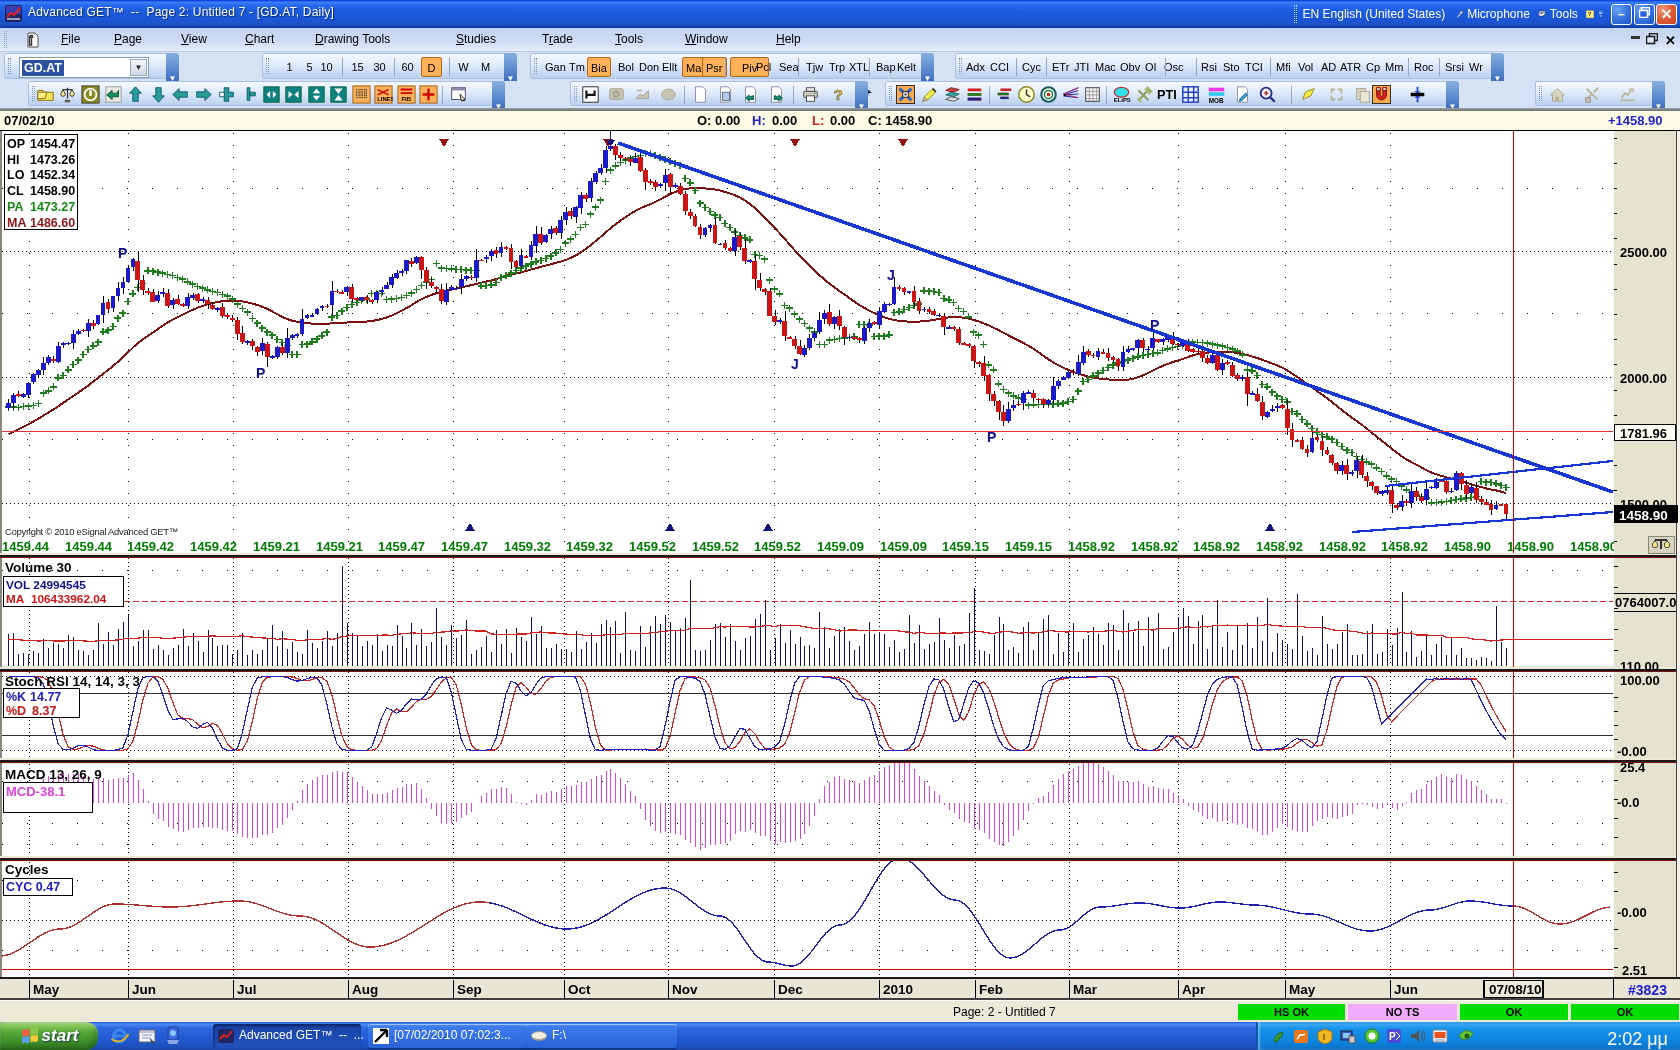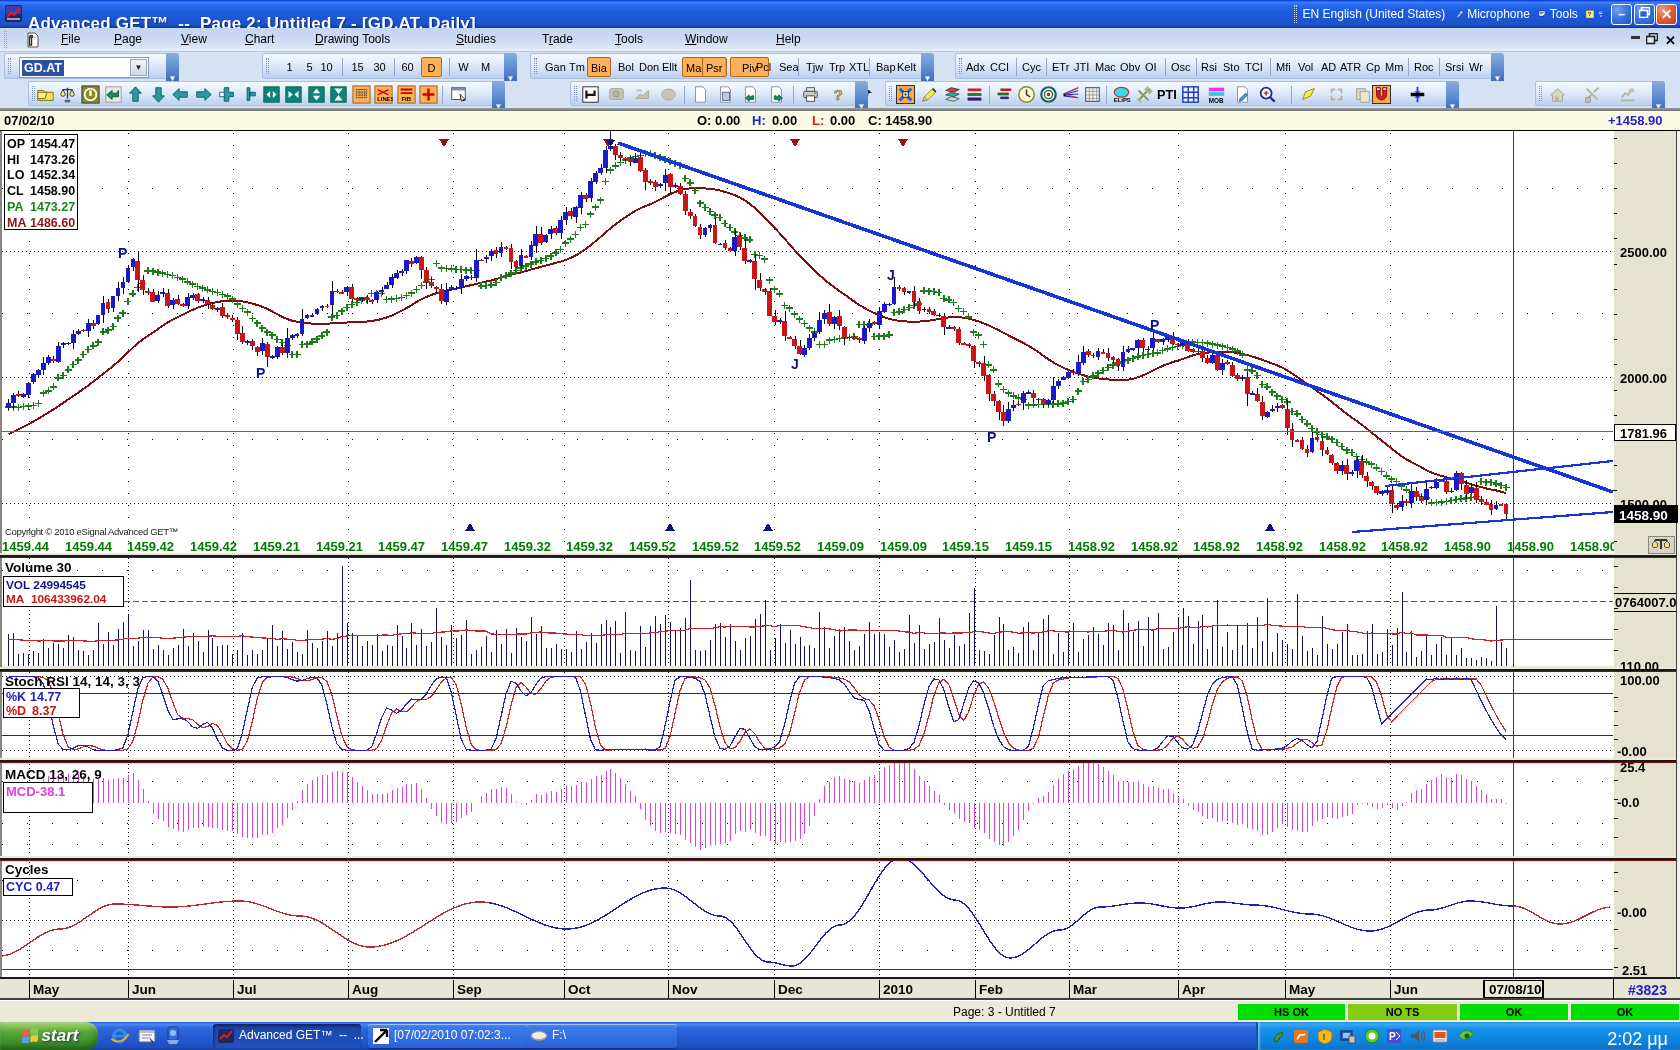--- a/index.html
+++ b/index.html
@@ -1,21 +1,21 @@
 <!DOCTYPE html>
 <html><head><meta charset="utf-8"><style>
 *{margin:0;padding:0;box-sizing:border-box}
 html,body{width:1680px;height:1050px;overflow:hidden;font-family:"Liberation Sans",sans-serif}
 body{position:relative;background:#d5e2f4}
 .abs{position:absolute}
 
 #titlebar{left:0;top:0;width:1680px;height:28px;
  background:linear-gradient(180deg,#0831d9 0%,#1d5be8 4%,#3a81f3 8%,#2a6af0 18%,#1d5cde 38%,#1a55d4 72%,#1e54c8 86%,#1442af 95%,#0f3896 100%);}
 #titlebar .ticon{left:5px;top:5px;width:17px;height:17px}
-#titlebar .ttext{left:28px;top:14px;color:#fff;font-weight:bold;font-size:17px;text-shadow:1px 1px 1px #0a2a7a;letter-spacing:.2px}
+#titlebar .ttext{left:28px;top:5px;color:#fff;font-weight:normal;font-size:12px;text-shadow:1px 1px 1px #0a2a7a;letter-spacing:.2px}
 .langbar{left:1292px;top:0;width:312px;height:28px;display:flex;align-items:center;color:#fff;font-size:12px;white-space:nowrap}
 .lgrip{width:3px;height:18px;border-left:1px dotted #bcd2f8;border-right:1px dotted #bcd2f8;margin:0 6px 0 2px}
 .wbtn{top:4px;width:21px;height:21px;border:1px solid #fff;border-radius:3px;color:#fff;text-align:center;line-height:19px;font-size:12px;font-weight:bold}
 .wmin,.wmax{background:radial-gradient(circle at 30% 25%,#6fa5f2 0%,#3a77e0 45%,#1e55c8 100%)}
 .wclose{background:radial-gradient(circle at 30% 25%,#f0a080 0%,#e06038 45%,#c63d1d 100%)}
 
 #menubar{left:0;top:28px;width:1680px;height:24px;background:linear-gradient(180deg,#c6d6f0 0%,#ccdaf3 55%,#dde8f8 90%,#e8f0fb 100%);border-bottom:1px solid #b8c8e0}
 #menubar span.mi{position:absolute;top:4px;font-size:12px;color:#000}
 #menubar u{text-decoration:underline}
 
@@ -164,21 +164,21 @@
     <div class="pill" style="left:955px;width:537px">
       <span class="grip"></span>
       <span class="tbt" style="left:10px;line-height:20px">Adx</span>
       <span class="tbt" style="left:34px;line-height:20px">CCI</span>
       <span class="tbt" style="left:66px;line-height:20px">Cyc</span>
       <span class="tbt" style="left:96px;line-height:20px">ETr</span>
       <span class="tbt" style="left:118px;line-height:20px">JTI</span>
       <span class="tbt" style="left:139px;line-height:20px">Mac</span>
       <span class="tbt" style="left:164px;line-height:20px">Obv</span>
       <span class="tbt" style="left:189px;line-height:20px">OI</span>
-      <span class="tbt" style="left:215px;line-height:20px">Osc</span>
+      <span class="tbt" style="left:208px;line-height:20px">Osc</span>
       <span class="tbt" style="left:245px;line-height:20px">Rsi</span>
       <span class="tbt" style="left:267px;line-height:20px">Sto</span>
       <span class="tbt" style="left:289px;line-height:20px">TCI</span>
       <span class="tbt" style="left:320px;line-height:20px">Mfi</span>
       <span class="tbt" style="left:342px;line-height:20px">Vol</span>
       <span class="tbt" style="left:365px;line-height:20px">AD</span>
       <span class="tbt" style="left:384px;line-height:20px">ATR</span>
       <span class="tbt" style="left:410px;line-height:20px">Cp</span>
       <span class="tbt" style="left:429px;line-height:20px">Mm</span>
       <span class="tbt" style="left:458px;line-height:20px">Roc</span>
@@ -1042,23 +1042,23 @@
 <rect x="1614" y="872" width="4" height="1" fill="#000000"></rect>
 <rect x="1614" y="891" width="4" height="1" fill="#000000"></rect>
 <rect x="1614" y="929" width="4" height="1" fill="#000000"></rect>
 <rect x="1614" y="948" width="4" height="1" fill="#000000"></rect>
 <rect x="1614" y="967" width="4" height="1" fill="#000000"></rect>
 <rect x="1648" y="536" width="26" height="17" fill="#d8d4c4" stroke="#888878"></rect>
 <path d="M1661 539v10M1655 540h12" stroke="#333" stroke-width="1.2" fill="none"></path>
     <path d="M1652 545a3 3 0 0 0 6 0l-3-5zM1664 545a3 3 0 0 0 6 0l-3-5z" fill="#f0e080" stroke="#333" stroke-width="0.8"></path>
 </svg>
 <div id="statusbar" class="abs">
-    <span style="position:absolute;left:953px;top:4px">Page: 3 - Untitled 7</span>
+    <span style="position:absolute;left:953px;top:4px">Page: 2 - Untitled 7</span>
     <span class="sbox" style="left:1238px;width:107px;background:#00dd00">HS OK</span>
-    <span class="sbox" style="left:1348px;width:109px;background:#84cc16">NO TS</span>
+    <span class="sbox" style="left:1348px;width:109px;background:#f0abfc">NO TS</span>
     <span class="sbox" style="left:1460px;width:108px;background:#00dd00">OK</span>
     <span class="sbox" style="left:1571px;width:108px;background:#00dd00">OK</span>
   </div>
 <div id="taskbar" class="abs">
     <div id="startbtn" class="abs"><svg width="20" height="20" viewBox="0 0 20 20" style="vertical-align:-5px;margin-right:2px">
         <g transform="skewY(-5)">
           <path d="M2 5q2-2 3.5-1t4-0.5v6q-2 2-3.5 1t-4 0.5z" fill="#e86048"></path>
           <path d="M10.5 4.5q2-2 3.5-1t4-0.5v6q-2 2-3.5 1t-4 .5z" fill="#8ac84a"></path>
           <path d="M2 12q2-2 3.5-1t4-0.5v6q-2 2-3.5 1t-4 0.5z" fill="#58a0e8"></path>
           <path d="M10.5 11.5q2-2 3.5-1t4-0.5v6q-2 2-3.5 1t-4 .5z" fill="#f8c838"></path>

